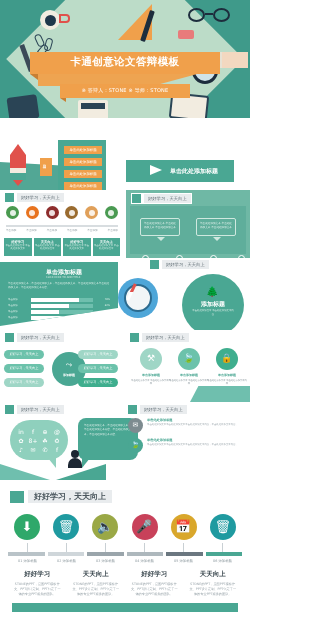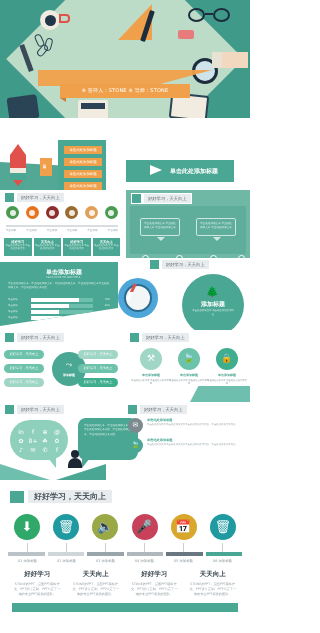--- a/index.html
+++ b/index.html
@@ -270,20 +270,23 @@
     <div class="prop magnif"></div>
     <div class="prop hand">
         <i></i>
       </div>
     <div class="prop tablet"></div>
     <div class="prop calc">
         <i></i>
       </div>
     <div class="prop notebk"></div>
     <div class="zig"></div>
+    <div class="banner">
+      <div class="banner-t">卡通创意论文答辩模板</div>
+    </div>
     <div class="sub">
       <div class="sub-t">※ 答辩人：STONE    ※ 导师：STONE</div>
     </div>
   </div>
 
   <div class="slide s2">
     <div class="lpanel">
       <div class="tealbox"></div>
       <div class="penc">
         <div class="tip"></div>

